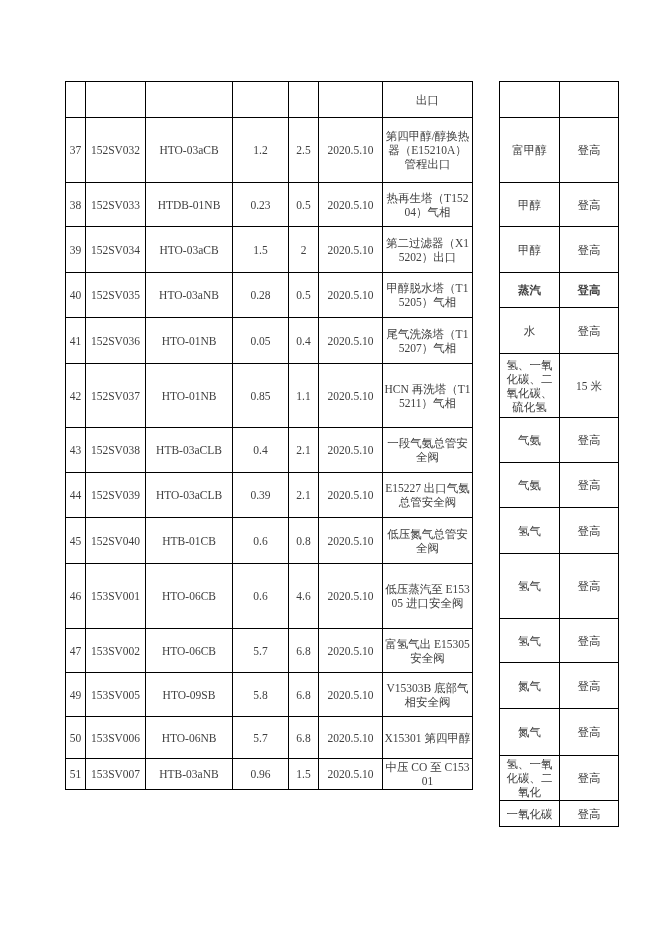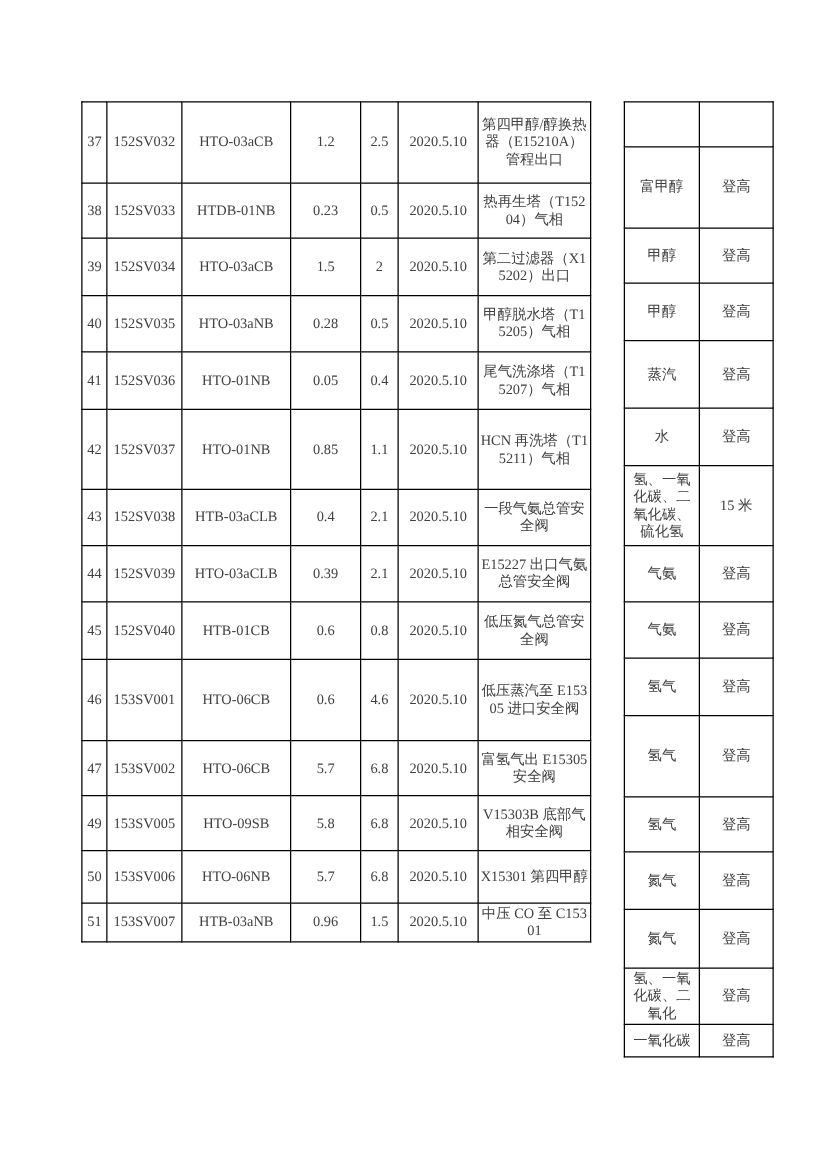--- a/index.html
+++ b/index.html
@@ -51,20 +51,29 @@
     <colgroup>
       <col style="width:20px">
         <col style="width:60px">
         <col style="width:87px">
       <col style="width:56px">
         <col style="width:30px">
         <col style="width:64px">
       <col style="width:90px">
     </colgroup>
     <tbody>
+        <tr style="height: 36px;">
+          <td></td>
+          <td></td>
+          <td></td>
+          <td></td>
+          <td></td>
+          <td></td>
+          <td class="desc-cell top-align">出口</td>
+        </tr>
         <tr style="height: 65px;">
           <td>37</td>
           <td>152SV032</td>
           <td>HTO-03aCB</td>
           <td>1.2</td>
           <td>2.5</td>
           <td>2020.5.10</td>
           <td class="desc-cell">第四甲醇/醇换热器（E15210A）管程出口</td>
         </tr>
         <tr style="height: 44px;">
@@ -204,21 +213,21 @@
           <td>登高</td>
         </tr>
         <tr style="height: 44px;">
           <td>甲醇</td>
           <td>登高</td>
         </tr>
         <tr style="height: 46px;">
           <td>甲醇</td>
           <td>登高</td>
         </tr>
-        <tr style="height: 54px;">
+        <tr style="height: 35px; font-weight: bold;">
           <td>蒸汽</td>
           <td>登高</td>
         </tr>
         <tr style="height: 46px;">
           <td>水</td>
           <td>登高</td>
         </tr>
         <tr style="height: 64px;">
           <td>氢、一氧化碳、二氧化碳、硫化氢</td>
           <td>15 米</td>

